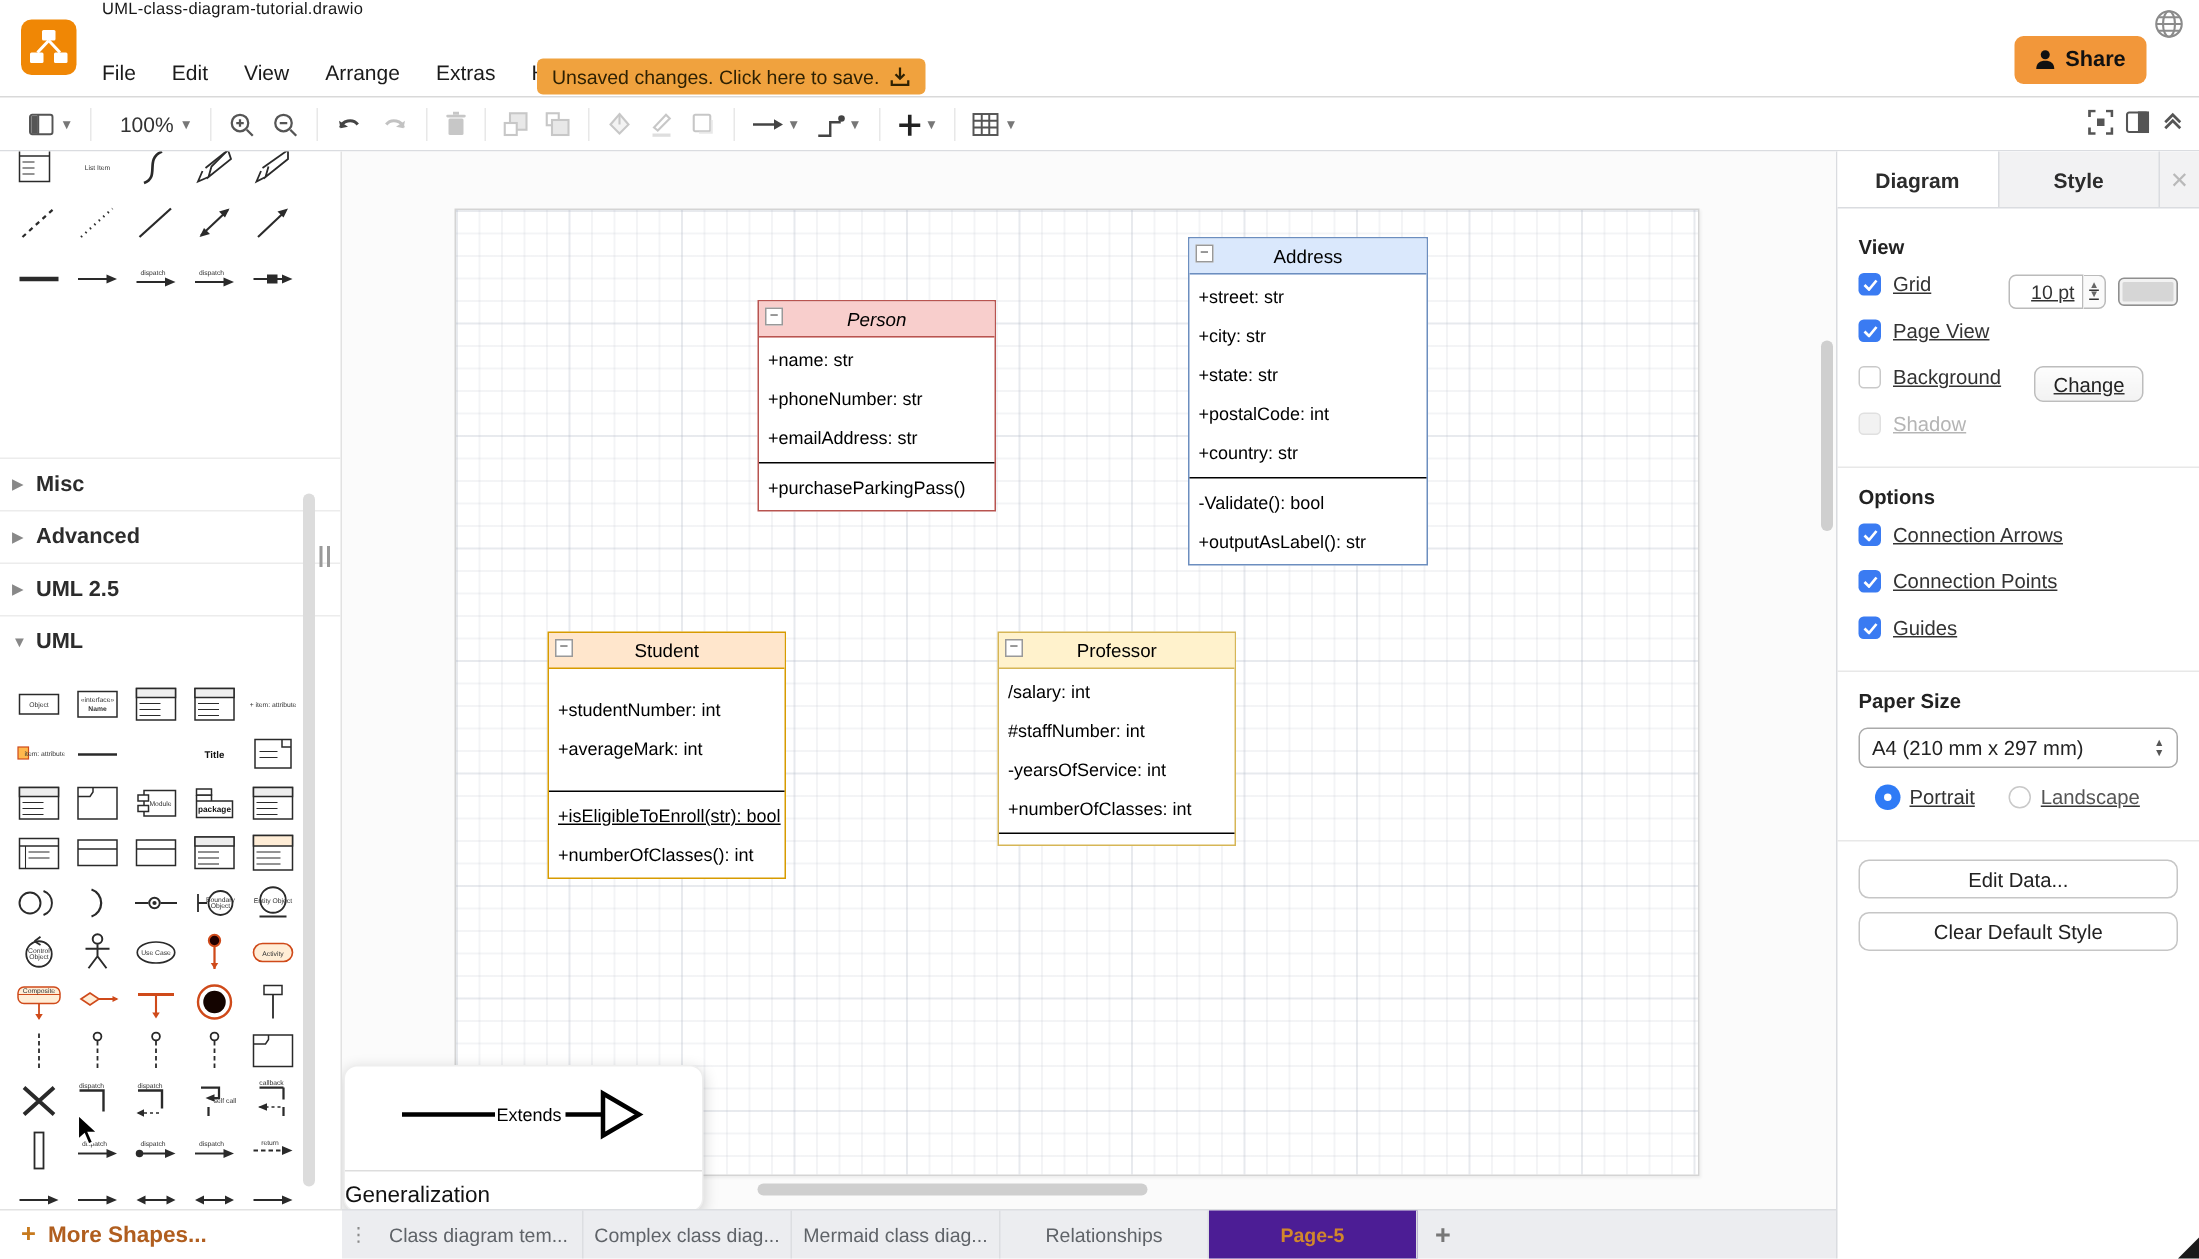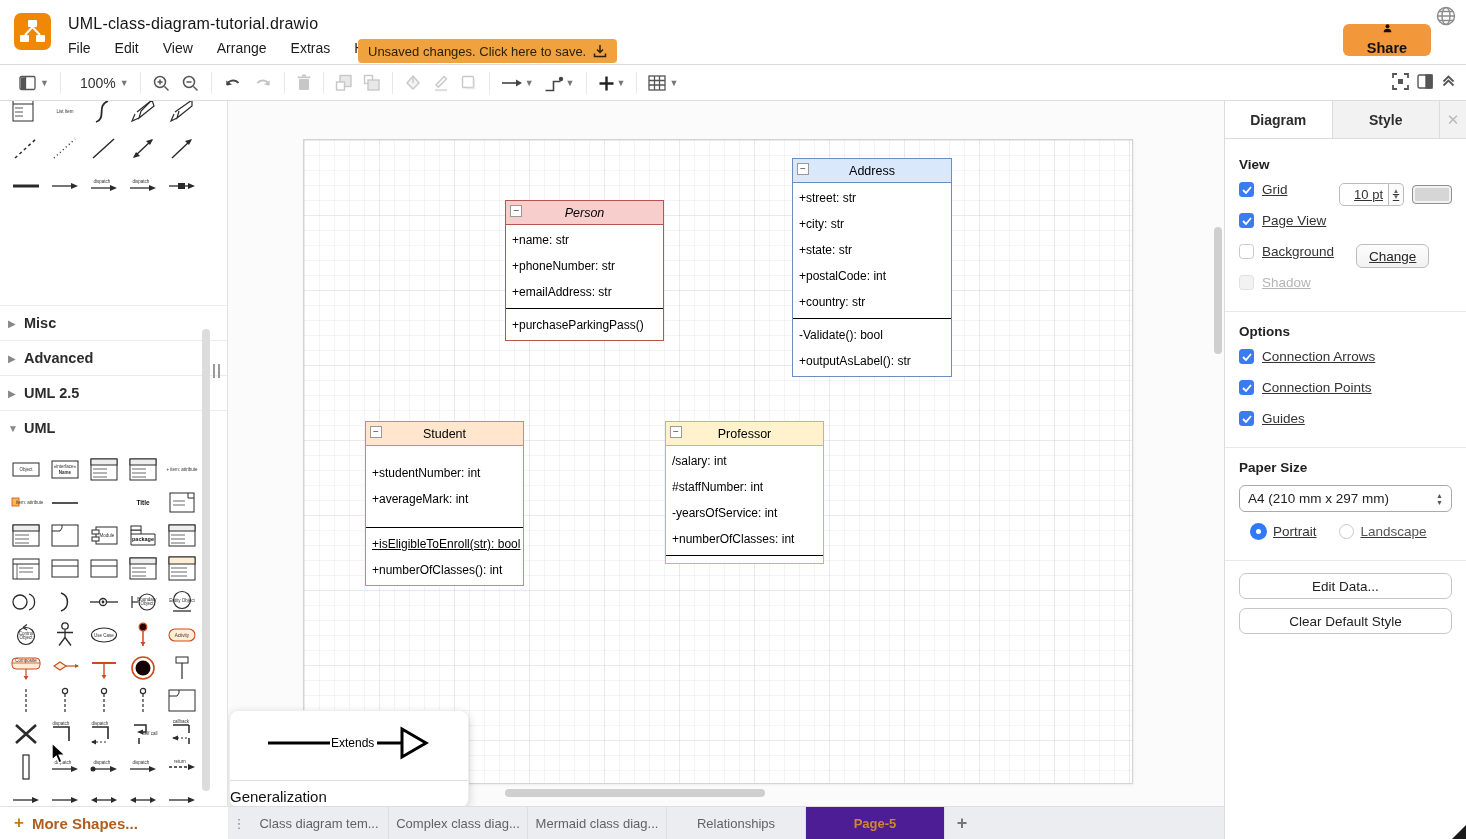--- a/index.html
+++ b/index.html
@@ -3,28 +3,28 @@
 <meta charset="utf-8">
 <style>
   * { margin:0; padding:0; box-sizing:border-box; }
   html,body { width:1466px; height:839px; overflow:hidden; background:#fff;
     font-family:"Liberation Sans","DejaVu Sans",sans-serif; }
   #stage { position:absolute; top:0; left:0; width:1466px; height:839px; background:#fff; }
 
   
   .header { position:absolute; top:0; left:0; width:1466px; height:65px; background:#fff; border-bottom:1px solid #d9d9d9; }
   .logo { position:absolute; top:13px; left:14px; width:37px; height:37px; background:#F08705; border-radius:7px; }
-  .doc-title { position:absolute; top:15px; left:68px; font-size:16px; color:#161616; font-weight:500; letter-spacing:.2px; }
+  .doc-title { position:absolute; top:0; left:68px; font-size:11px; color:#161616; font-weight:500; letter-spacing:.2px; }
   .menubar { position:absolute; top:40px; left:68px; display:flex; gap:24px; font-size:14px; color:#1b1b1b; }
   .menubar span { cursor:default; }
   .unsaved-pill { position:absolute; top:39px; left:358px; height:24px; background:#f0a23e; border-radius:4px;
     display:flex; align-items:center; gap:7px; padding:0 10px; font-size:13px; color:#2e2103; }
   .globe { position:absolute; top:5px; right:9px; }
   .share-btn { position:absolute; top:24px; right:35px; height:32px; min-width:88px; background:#f2973a; border-radius:6px;
-    display:flex; align-items:center; justify-content:center; gap:7px; font-size:14.5px; font-weight:700; color:#111;flex-direction:column; }
+    display:flex; align-items:center; justify-content:center; gap:7px; font-size:14.5px; font-weight:700; color:#111; }
 
   
   .toolbar { position:absolute; top:66px; left:0; width:1466px; height:35px; background:#fff; border-bottom:1px solid #dadce0;
     display:flex; align-items:center; }
   .tb-btn { display:flex; align-items:center; justify-content:center; height:28px; padding:0 5px; color:#444; }
   .tb-btn.dis { opacity:.32; }
   .tb-caret { font-size:9px; color:#777; margin-left:2px; }
   .tb-sep { width:1px; height:22px; background:#e8e8e8; margin:0 6px; }
   .zoom-label { font-size:14px; color:#333; padding:0 2px 0 8px; }
   .tb-right { position:absolute; right:10px; top:66px; height:35px; display:flex; align-items:center; gap:8px; color:#555; }

